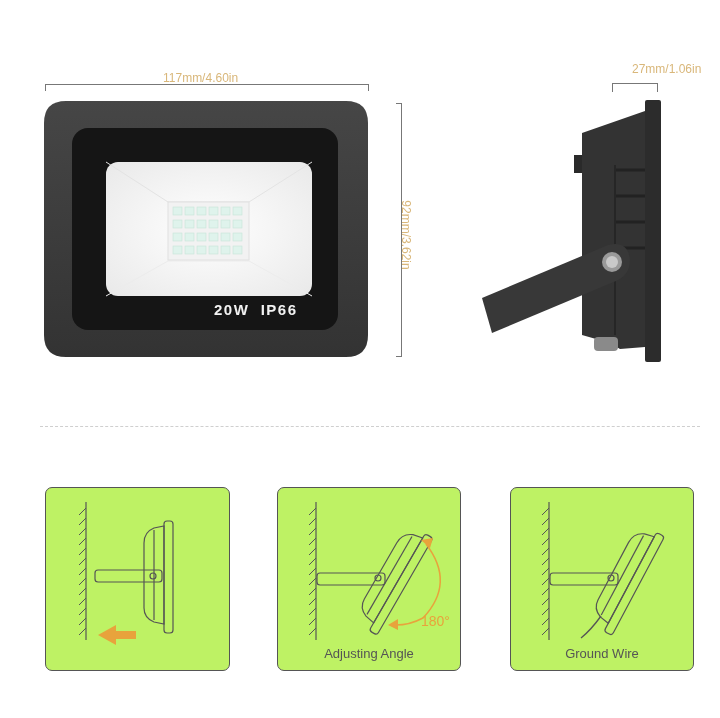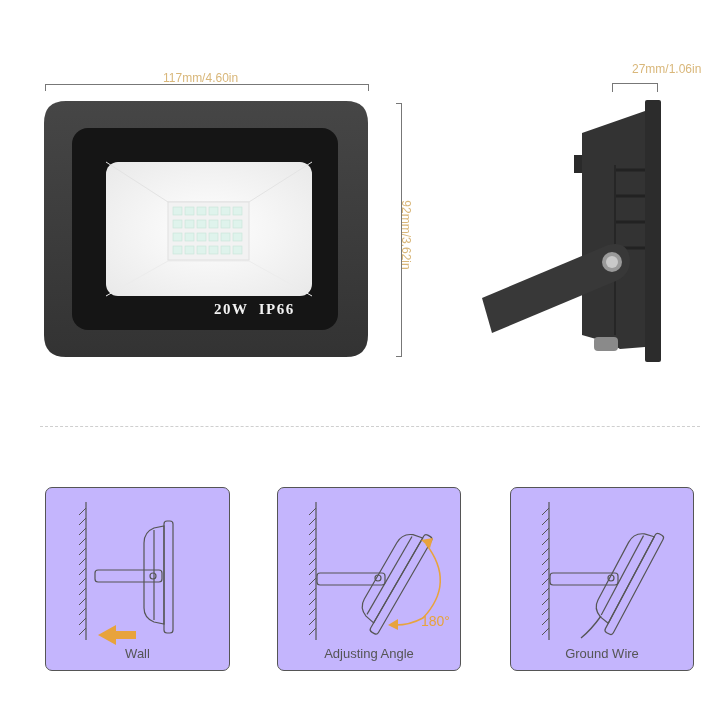--- a/index.html
+++ b/index.html
@@ -1,23 +1,23 @@
 <!DOCTYPE html>
 <html><head>
   <meta charset="utf-8">
   <style>
     html, body { margin: 0; padding: 0; background: #ffffff; }
     body { width: 720px; height: 718px; position: relative; overflow: hidden; font-family: "Liberation Sans", sans-serif; }
     .abs { position: absolute; }
     .dim-label { color: #d9b77a; font-size: 12px; font-family: "Liberation Sans", sans-serif; white-space: nowrap; }
     .dim-line { border-color: #777; border-style: solid; }
     .divider { left: 40px; top: 426px; width: 660px; height: 0; border-top: 1.5px dashed #cfcfcf; }
-    .card { border: 1.5px solid #555; border-radius: 7px; background: #c4b5fd; }
+    .card { border: 1.5px solid #555; border-radius: 7px; background: #bef264; }
     .card-label { position: absolute; left: 0; right: 0; bottom: 9px; text-align: center; font-size: 13px; color: #555; font-family: "Liberation Sans", sans-serif; }
-    .spec-text { color: #f2f2f2; font-weight: bold; font-size: 15px; letter-spacing: 1.5px; font-family: Liberation Serif, serif; }
+    .spec-text { color: #f2f2f2; font-weight: bold; font-size: 15px; letter-spacing: 1.5px; font-family: Liberation Sans, sans-serif; }
   </style>
 </head>
 <body>
 
 <div class="abs dim-label" style="left:163px; top:62px;margin-top:9px;">117mm/4.60in</div>
 <div class="abs dim-line" style="left:45px; top:84px; width:322px; height:6px; border-width:1.5px 1.5px 0 1.5px;"></div>
 
 <div class="abs dim-line" style="left:396px; top:103px; width:5px; height:252px; border-width:1.5px 1.5px 1.5px 0;"></div>
 <div class="abs dim-label" style="left:356px; top:228px; transform: rotate(90deg); transform-origin: center; width:100px; text-align:center;">92mm/3.62in</div>
 
@@ -132,21 +132,20 @@
       <path d="M98 55 Q98 44 108 40 L118 38 L118 136 L108 134 Q98 130 98 120 Z"></path>
       <line x1="108" y1="42" x2="108" y2="132"></line>
       <rect x="118" y="33" width="9" height="112" rx="3"></rect>
     </g>
 
     <g fill="#e8a33c">
       <rect x="66" y="143" width="24" height="8"></rect>
       <polygon points="52,147 70,137 70,157"></polygon>
     </g>
   </svg>
-  <div class="card-label">Wall</div>
 </div>
 
 <div class="abs card" style="left:277px; top:487px; width:182px; height:182px;">
   <svg class="abs" style="left:0; top:0;" width="182" height="160" viewBox="0 0 182 160">
     <g stroke="#555" stroke-width="1.2" fill="none">
       <line x1="38" y1="14" x2="38" y2="152"></line>
       <g stroke-width="1">
         <line x1="38" y1="20" x2="31" y2="27"></line>
           <line x1="38" y1="30" x2="31" y2="37"></line>
           <line x1="38" y1="40" x2="31" y2="47"></line>

